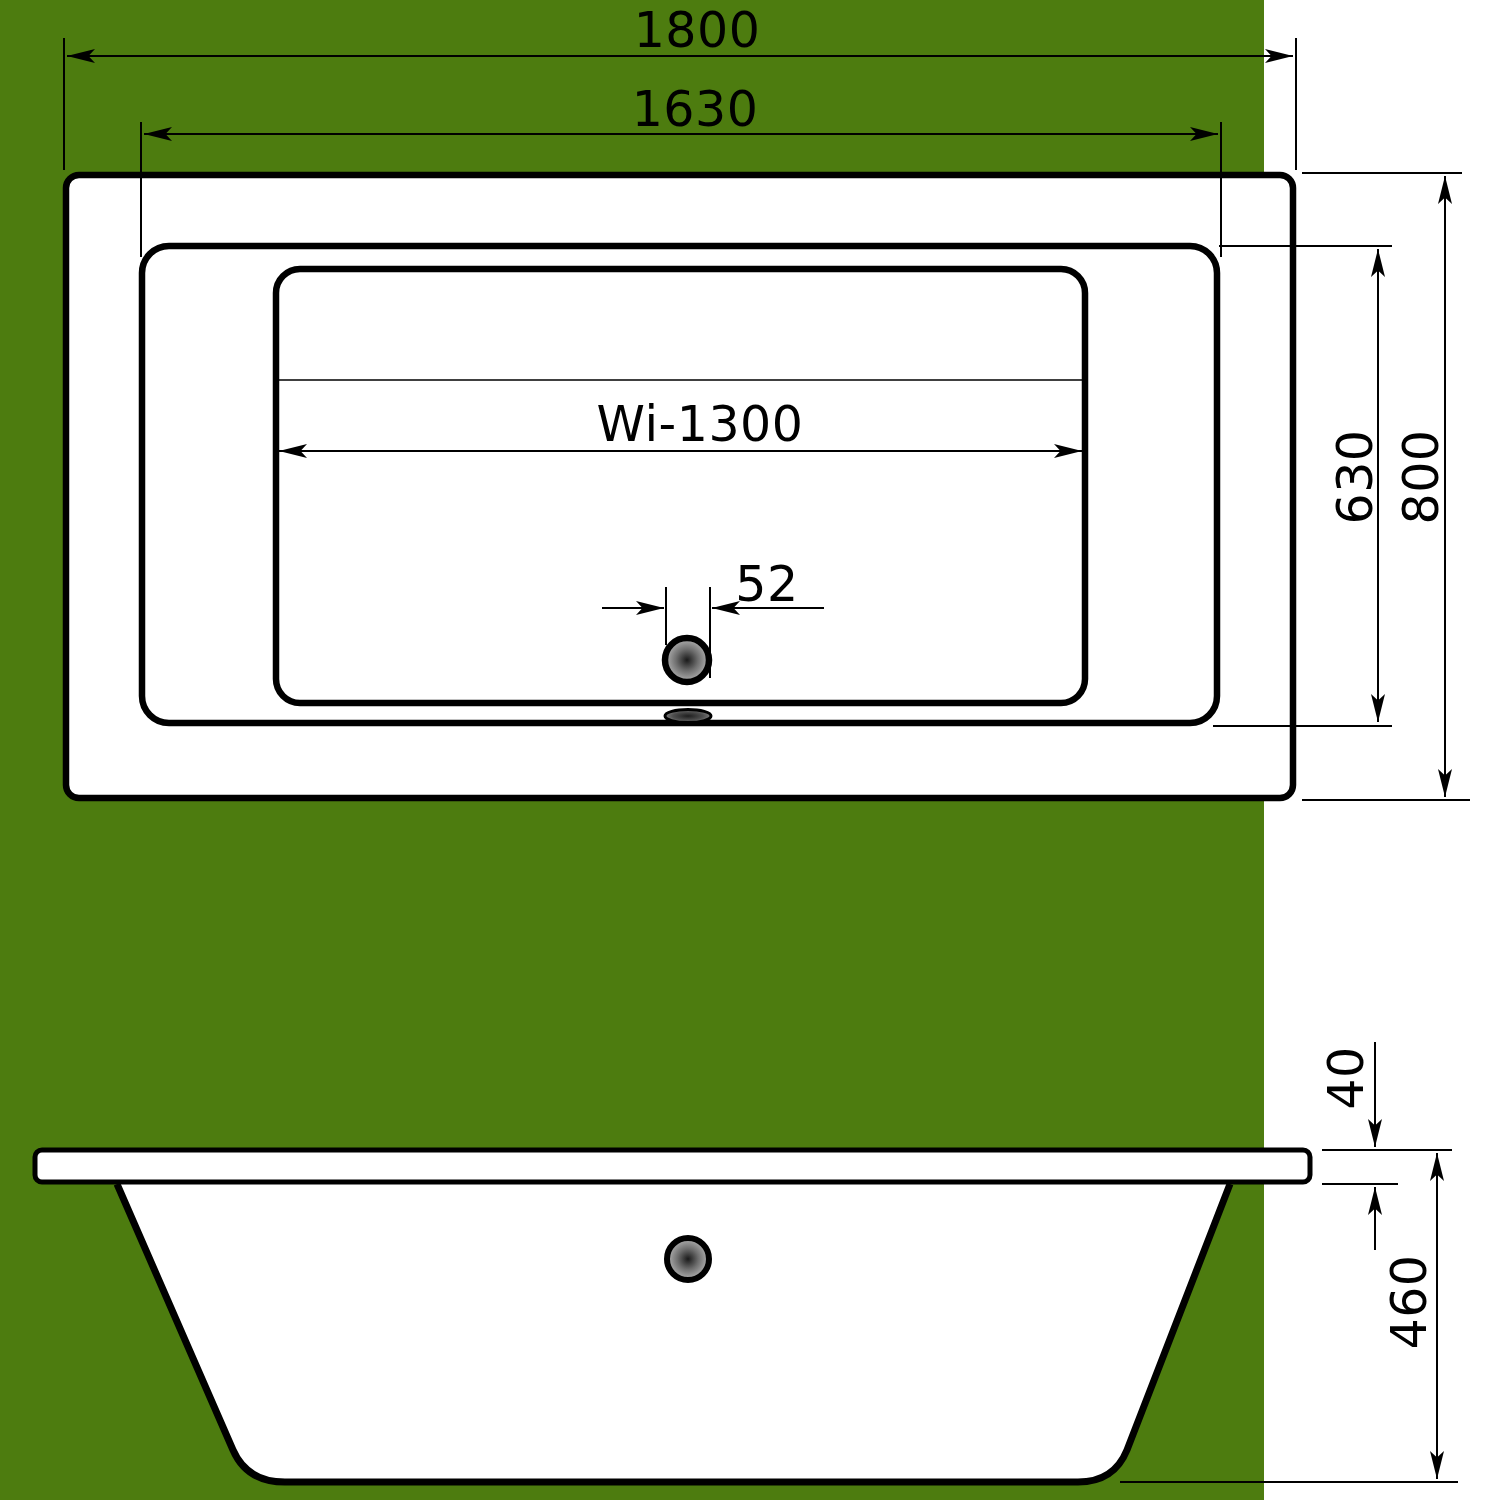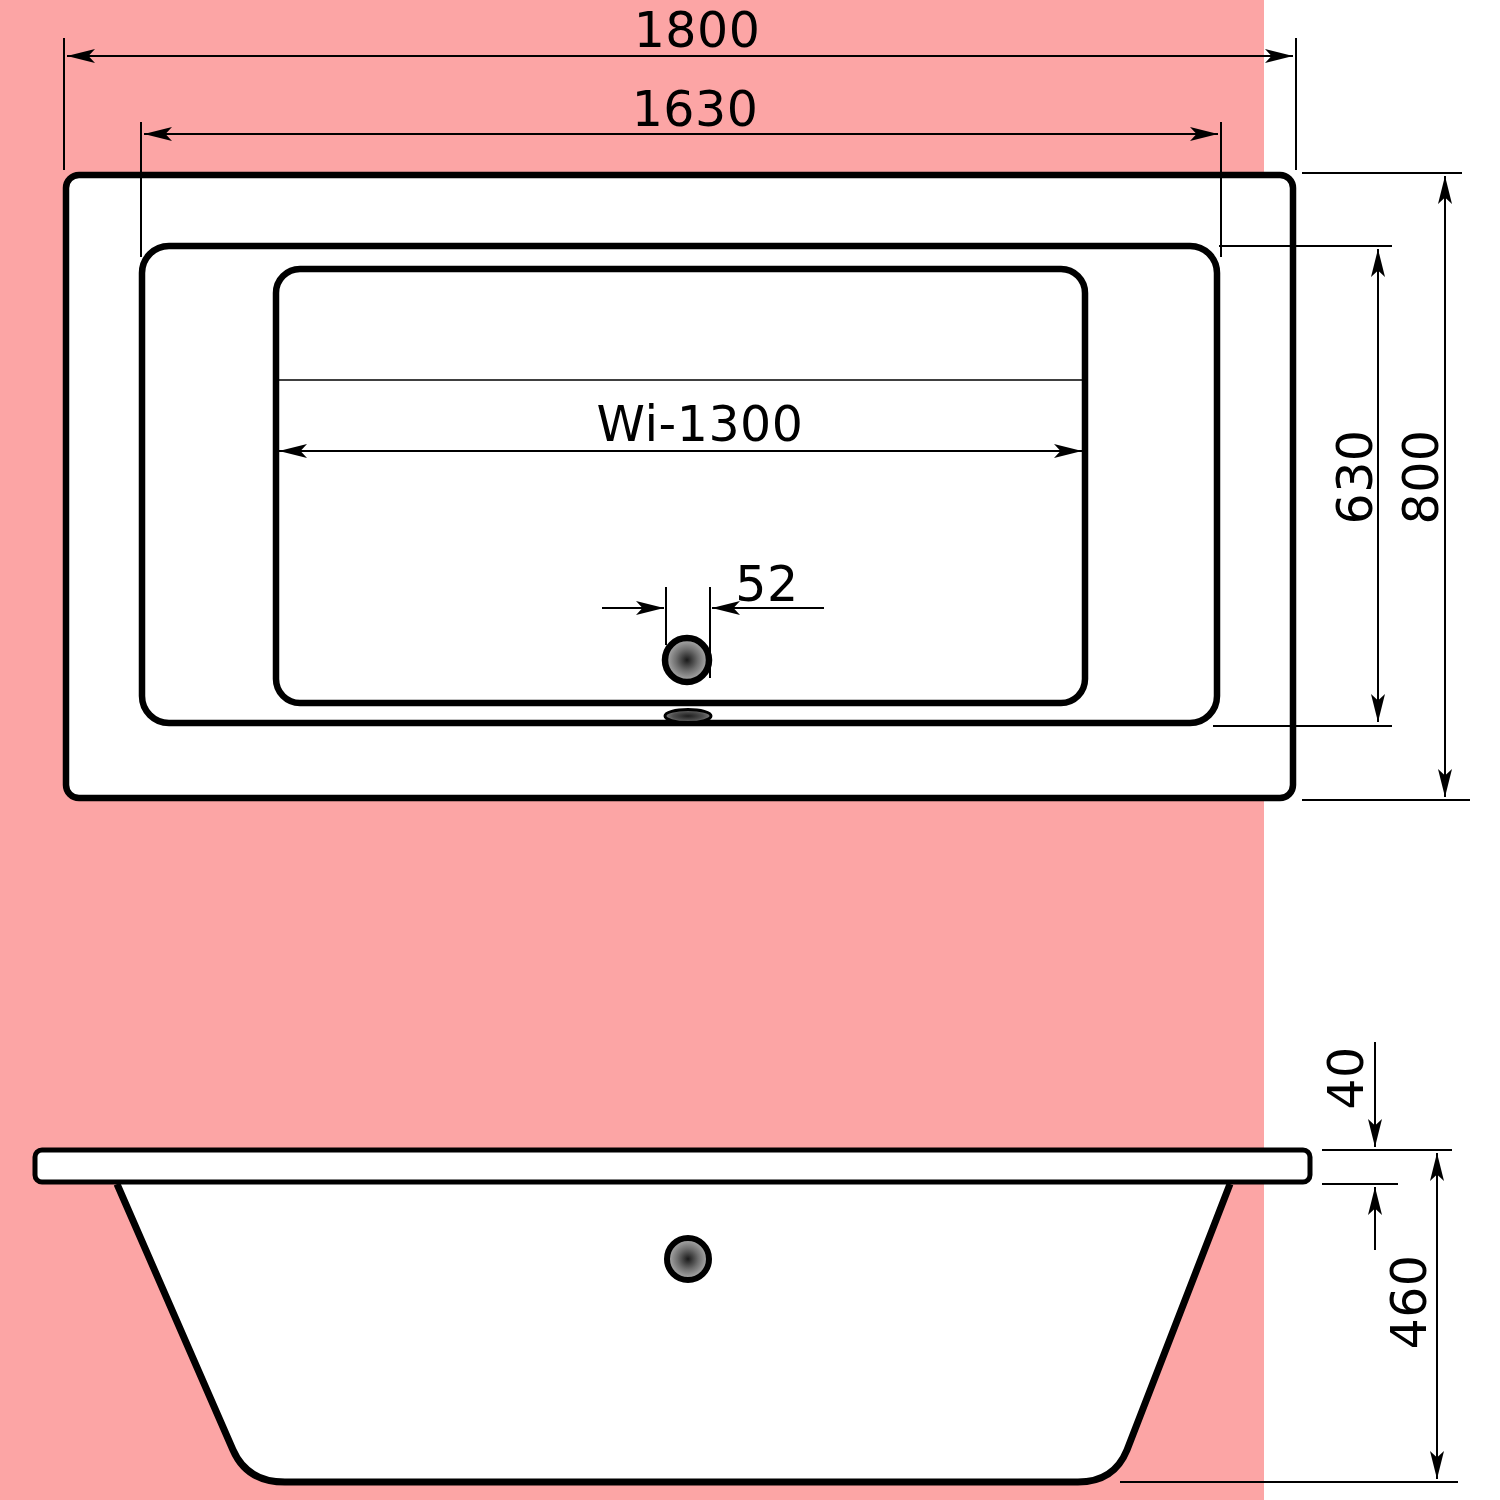--- a/index.html
+++ b/index.html
@@ -6,21 +6,21 @@
     margin: 0;
     padding: 0;
     background: #ffffff;
     width: 1500px;
     height: 1500px;
     overflow: hidden;
   }
   .drawing-wrap {
     width: 1264px;
     height: 1500px;
-    background: #fca5a5;
+    background: #4d7c0f;
   }
   svg {
     display: block;
   }
   text {
     font-family: "DejaVu Sans", "Liberation Sans", sans-serif;
     fill: #000000;
   }
   .dim-label {
     font-size: 49px;

